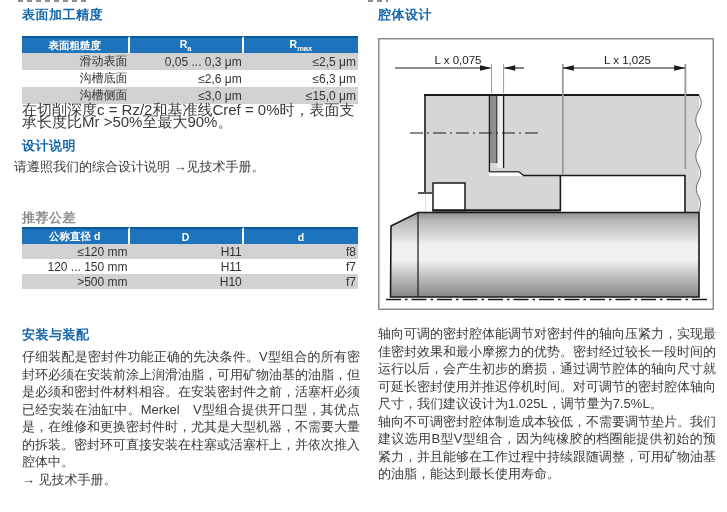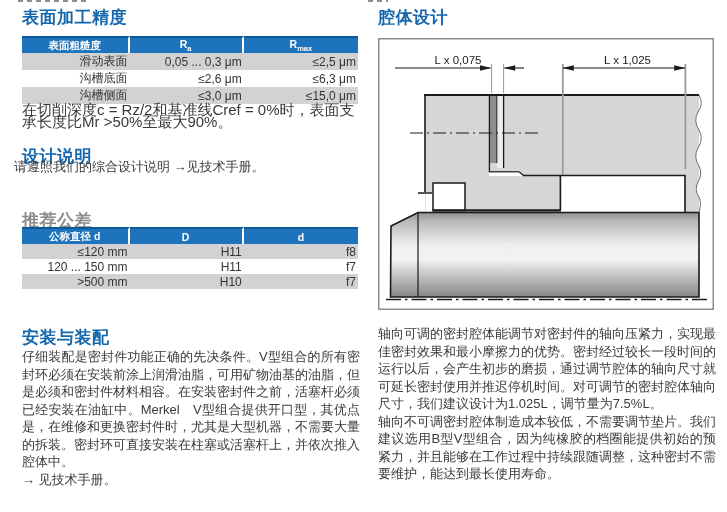--- a/index.html
+++ b/index.html
@@ -1,21 +1,21 @@
 <!DOCTYPE html>
 <html><head>
 <meta charset="utf-8">
 <style>
   html,body{margin:0;padding:0;background:#fff;}
   .page{
     position:relative;width:727px;height:512px;background:#fff;overflow:hidden;
     font-family:"Liberation Sans","DejaVu Sans",sans-serif;color:#3a3a3a;
   }
   .abs{position:absolute;}
-  .heading{font-size:17px;font-weight:bold;color:#1467ad;letter-spacing:.5px;}
+  .heading{font-size:13px;font-weight:bold;color:#1467ad;letter-spacing:.5px;}
   .heading.gray{color:#8b8b8b;}
   .body-text{font-size:13px;line-height:17.5px;text-align:justify;color:#3a3a3a;}
   .body-text p{margin:0;}
   .note{font-size:15px;color:#3a3a3a;line-height:12px;}
 
   table.tbl{width:336px;border-collapse:separate;border-spacing:0;table-layout:fixed;}
   table.tbl col.c0{width:32%;} table.tbl col.c1{width:34%;} table.tbl col.c2{width:34%;}
   table.tbl th{
     background:#1e74bc;color:#fff;font-weight:bold;font-size:10.5px;
     height:15px;padding:0 8px;text-align:center;
@@ -68,21 +68,21 @@
       <tr class="odd">
         <td>沟槽侧面</td>
         <td>≤3,0 μm</td>
         <td>≤15,0 μm</td>
       </tr>
     </tbody>
   </table>
 
   <div class="abs note" style="left:22px;top:104px;width:344px;">在切削深度c = Rz/2和基准线Cref = 0%时，表面支承长度比Mr &gt;50%至最大90%。</div>
 
-  <div class="abs heading" style="left:22px;top:145px;">设计说明</div>
+  <div class="abs heading" style="left:22px;top:137px;">设计说明</div>
   <div class="abs body-text" style="left:14px;top:158px;width:336px;">请遵照我们的综合设计说明 →见技术手册。</div>
 
   <div class="abs heading gray" style="left:22px;top:209px;">推荐公差</div>
 
   <table class="tbl abs" style="left:22px;top:227px;">
     <colgroup>
         <col class="c0">
         <col class="c1">
         <col class="c2">
       </colgroup>
@@ -178,16 +178,16 @@
     <line x1="184.8" y1="26" x2="184.8" y2="137" stroke="#9a9a9a" stroke-width="1.8"></line>
     <line x1="307.4" y1="26" x2="307.4" y2="131" stroke="#9a9a9a" stroke-width="1.8"></line>
     <line x1="185" y1="30" x2="307" y2="30" stroke="#1a1a1a" stroke-width="1.1"></line>
     <polygon points="184.6,30 195.8,27.2 195.8,32.8" fill="#1a1a1a"></polygon>
     <polygon points="307.4,30 296.2,27.2 296.2,32.8" fill="#1a1a1a"></polygon>
     <text x="249.5" y="25.5" font-size="11.5" fill="#1a1a1a" text-anchor="middle">L x 1,025</text>
   </svg>
 
   <div class="abs body-text" style="left:378px;top:325px;width:338px;">
     <p>轴向可调的密封腔体能调节对密封件的轴向压紧力，实现最佳密封效果和最小摩擦力的优势。密封经过较长一段时间的运行以后，会产生初步的磨损，通过调节腔体的轴向尺寸就可延长密封使用并推迟停机时间。对可调节的密封腔体轴向尺寸，我们建议设计为1.025L，调节量为7.5%L。</p>
-    <p>轴向不可调密封腔体制造成本较低，不需要调节垫片。我们建议选用B型V型组合，因为纯橡胶的档圈能提供初始的预紧力，并且能够在工作过程中持续跟随调整，这种密封不需要维护，能达到最长使用寿命。</p>
+    <p>轴向不可调密封腔体制造成本较低，不需要调节垫片。我们建议选用B型V型组合，因为纯橡胶的档圈能提供初始的预紧力，并且能够在工作过程中持续跟随调整，可用矿物油基的油脂，能达到最长使用寿命。</p>
   </div>
 
 </div>
 
 </body></html>

